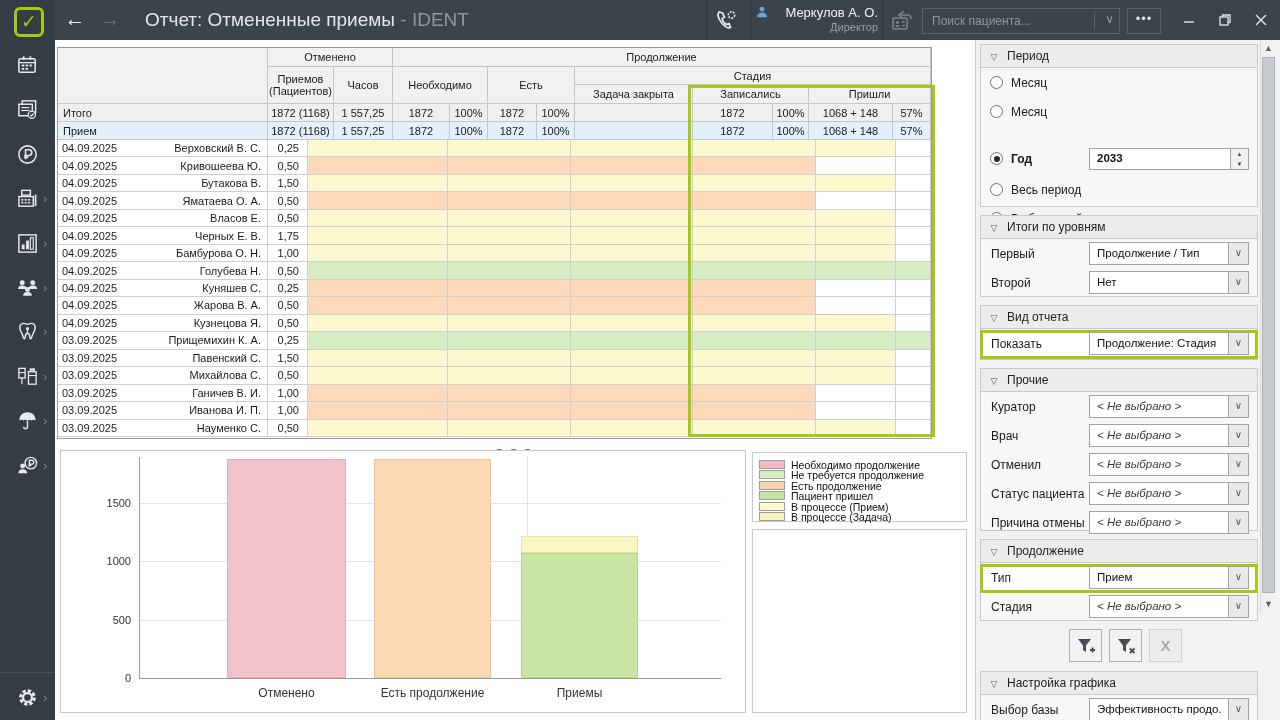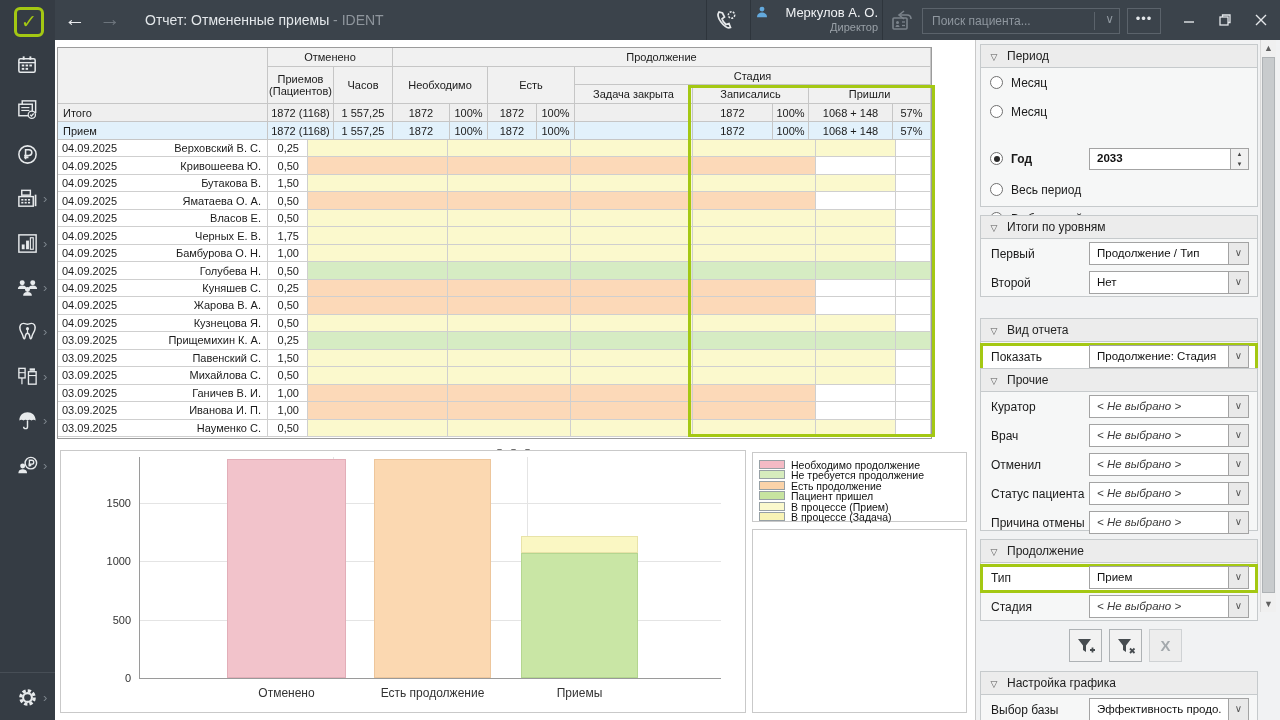--- a/index.html
+++ b/index.html
@@ -6,21 +6,21 @@
     font-family:"Liberation Sans","DejaVu Sans",sans-serif;background:#fff;}
   #app{position:relative;width:1280px;height:720px;}
 
   
   .titlebar{position:absolute;left:0;top:0;width:1280px;height:40px;background:#3b434b;}
   .logobox{position:absolute;left:0;top:0;width:55px;height:40px;background:#353c44;}
   .logo{position:absolute;left:14px;top:7px;width:24px;height:24px;border:3px solid #a4c813;border-radius:6px;
         color:#a4c813;font-size:19px;font-weight:bold;text-align:center;line-height:23px;}
   .navarrow{position:absolute;top:0;height:40px;line-height:38px;font-size:21px;width:30px;text-align:center;color:#e8eaed;cursor:default;}
   .navarrow.fwd{color:#6c747c;}
-  .tb-title{position:absolute;left:145px;top:0;height:40px;line-height:40px;font-size:14px;color:#e3e7ea;white-space:nowrap;}
+  .tb-title{position:absolute;left:145px;top:0;height:40px;line-height:40px;font-size:19px;color:#e3e7ea;white-space:nowrap;}
   .tb-title .sfx{color:#8f969d;}
   .tb-sep{position:absolute;top:0;width:1px;height:40px;background:#2e353c;}
   .tb-icon{position:absolute;top:8px;width:24px;height:24px;}
   .userblock{position:absolute;left:756px;top:4px;width:122px;height:32px;text-align:right;}
   .userblock .uname{color:#f0f2f4;font-size:13px;line-height:17px;white-space:nowrap;}
   .userblock .urole{color:#99a0a7;font-size:11px;line-height:13px;}
   .uicon{position:absolute;left:-1px;top:1px;width:14px;height:14px;}
   .searchbox{position:absolute;left:922px;top:8px;width:196px;height:24px;border:1px solid #5b636b;background:#3b434b;}
   .searchbox input{position:absolute;left:7px;top:2px;width:155px;height:18px;border:0;background:transparent;outline:none;
       color:#f97316;font-size:12px;font-family:inherit;}
@@ -650,21 +650,21 @@
           </div>
         </div>
         <div class="prow" style="margin-top: 2px;">
           <div class="plabel">Второй</div>
           <div class="dd">
             <span class="ddtext">Нет</span>
             <div class="ddbtn">∨</div>
           </div>
         </div>
       </div>
-      <div class="section" style="top: 278px; height: 55px;">
+      <div class="section" style="top: 265px; height: 55px;">
         <div class="sechead"><span class="tri">▽</span><span>Вид отчета</span></div>
         <div class="prow" style="margin-top: 2px; outline: rgb(164, 200, 19) solid 3px; outline-offset: -2px; background: rgb(255, 255, 255);">
           <div class="plabel">Показать</div>
           <div class="dd">
             <span class="ddtext">Продолжение: Стадия</span>
             <div class="ddbtn">∨</div>
           </div>
         </div>
       </div>
       <div class="section" style="top: 328px; height: 163px;">

